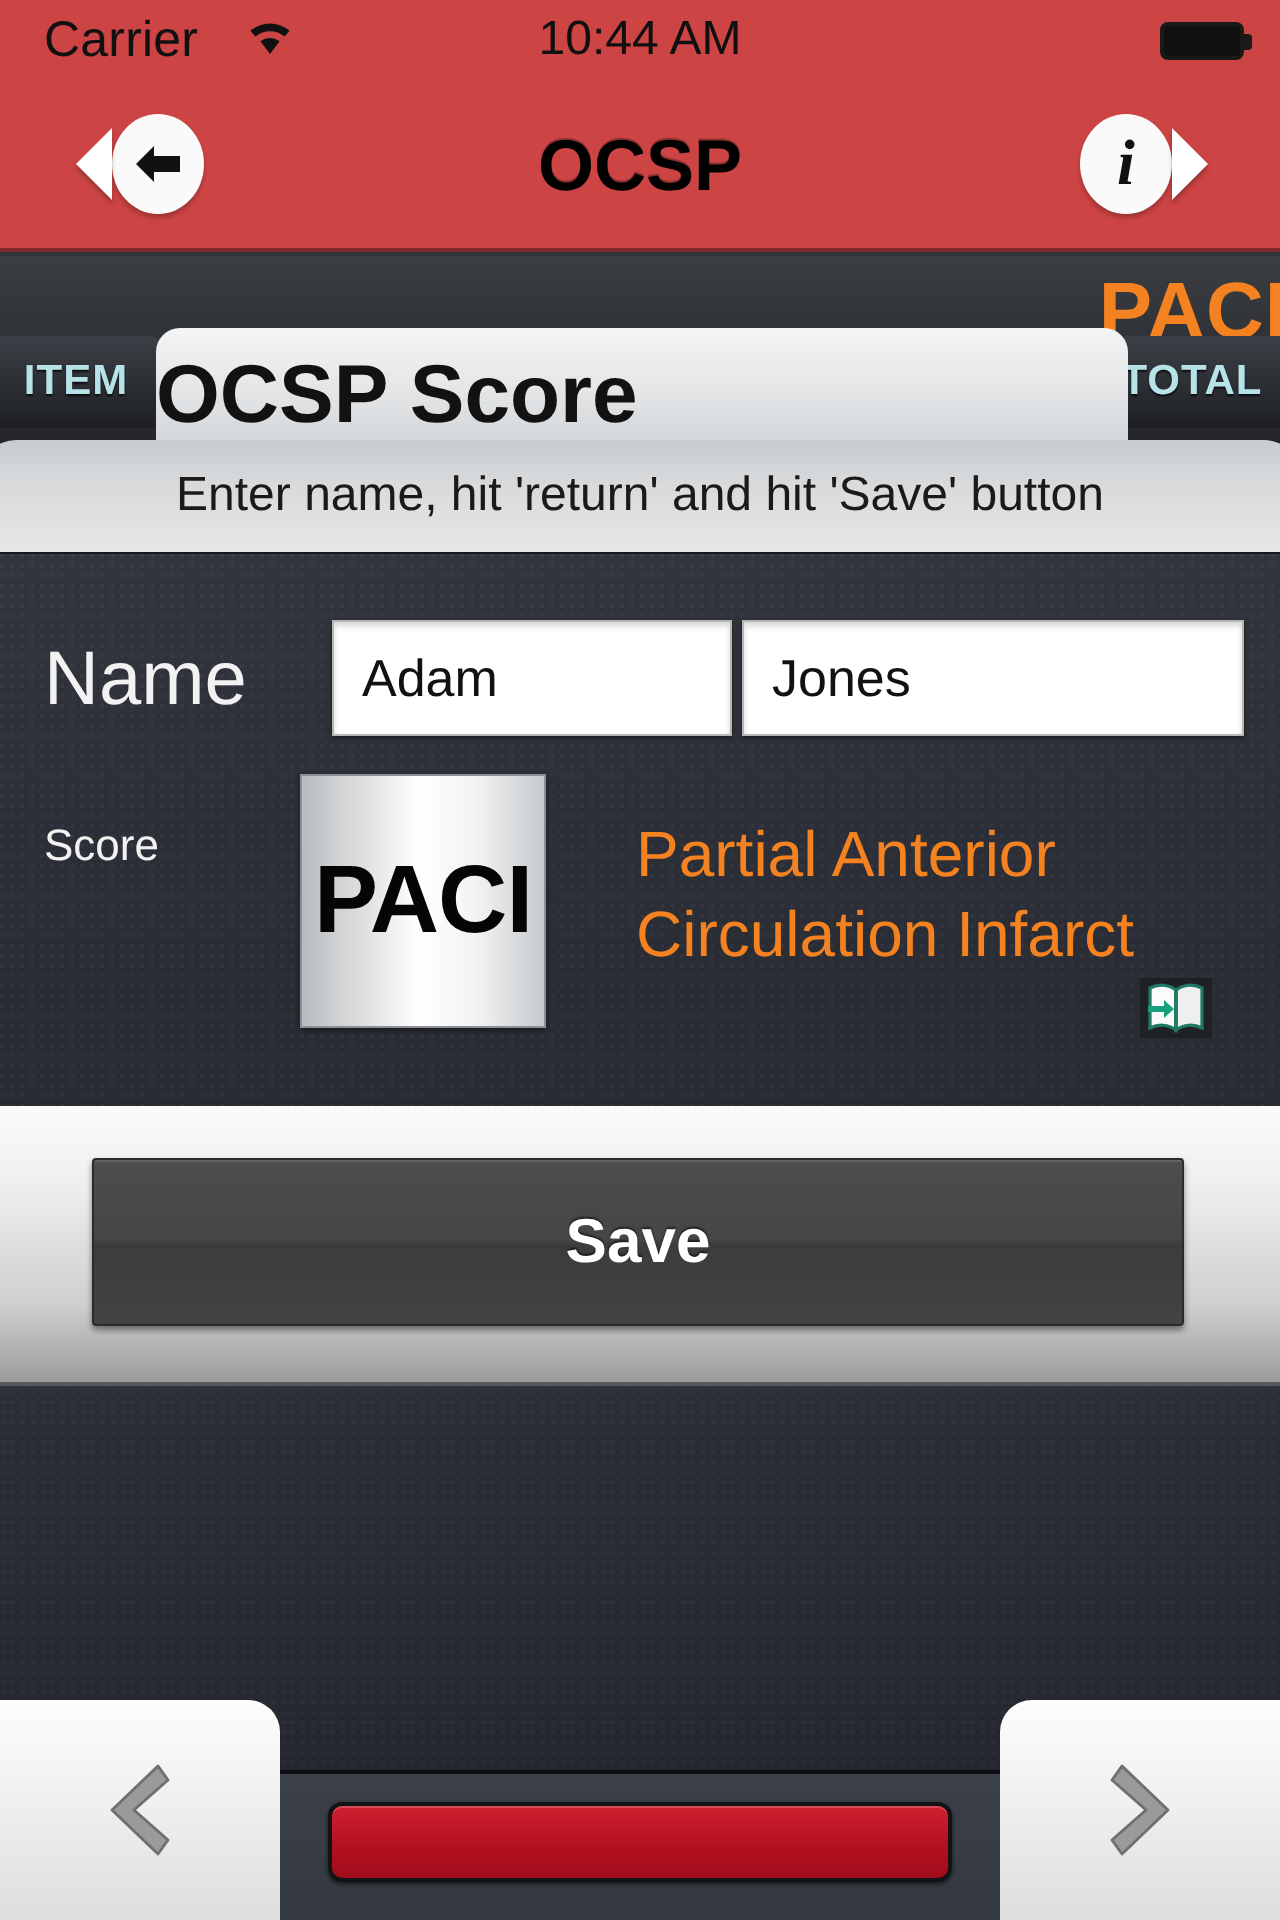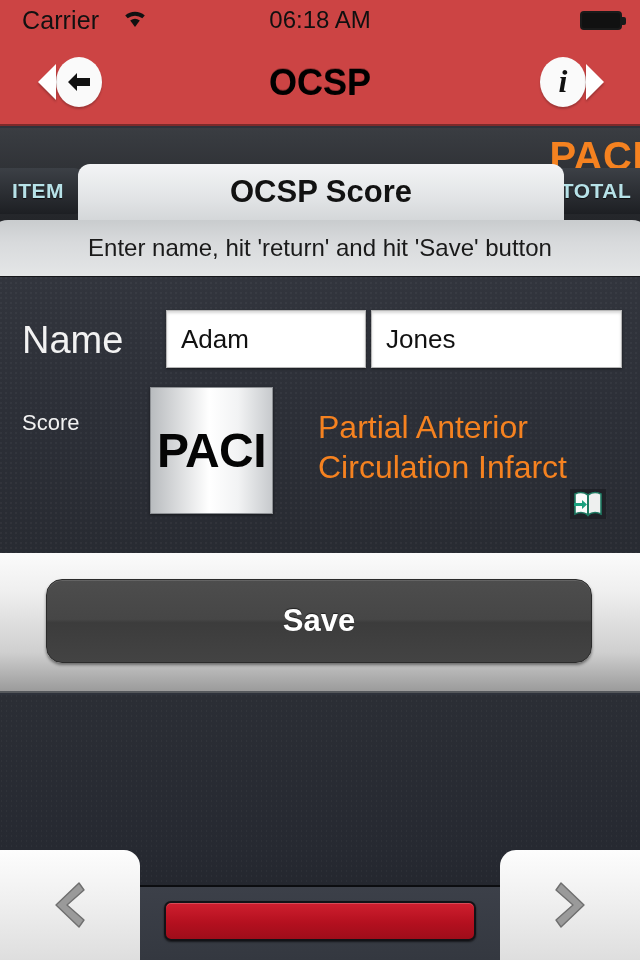--- a/index.html
+++ b/index.html
@@ -90,21 +90,21 @@
   .tab-total{ right:-4px; width:96px; border-radius:8px 0 0 8px; }
 
   .panel{
     position:absolute; left:78px; top:36px; width:486px; height:58px;
     background:linear-gradient(180deg,#f3f4f5 0%,#e3e5e7 55%,#d3d6d8 100%);
     border-radius:12px 12px 0 0;
     box-shadow:0 -1px 0 rgba(255,255,255,.9) inset;
   }
   .panel-title{
     position:absolute; left:0; right:0; top:10px;
-    text-align:center; font-size:31px; font-weight:700; color:#121212;
+    text-align:left; font-size:41px; font-weight:700; color:#121212;
   }
   .subpanel{
     position:absolute; left:-10px; right:-10px; top:92px; height:56px;
     background:linear-gradient(180deg,#c9ccce 0%,#d8dadc 40%,#e4e6e7 100%);
     border-radius:18px 18px 0 0;
   }
   .subpanel::before{
     content:""; position:absolute; left:0; right:0; top:-20px; height:34px;
     background:radial-gradient(ellipse 120% 100% at 50% -40%, rgba(255,255,255,0) 60%, rgba(190,195,198,.0) 61%);
   }
@@ -168,21 +168,21 @@
   }
 
   
   .savezone{
     position:absolute; left:0; top:553px; width:640px; height:140px;
     background:linear-gradient(180deg,#fbfbfb 0%,#efefef 28%,#cfcfcf 72%,#9b9b9b 100%);
     border-bottom:2px solid #55585c;
   }
   .save-btn{
     position:absolute; left:46px; top:26px; width:546px; height:84px;
-    border-radius:16px;
+    border-radius:2px;
     background:linear-gradient(180deg,#4d4d4d 0%,#464646 48%,#3c3c3c 52%,#434343 100%);
     border:1px solid #2b2b2b;
     box-shadow:0 2px 3px rgba(0,0,0,.45), inset 0 1px 0 rgba(255,255,255,.13);
     display:flex; align-items:center; justify-content:center;
     cursor:pointer;
   }
   .save-btn span{
     font-size:31px; font-weight:700; color:#fff;
     text-shadow:0 -1px 1px rgba(0,0,0,.55);
   }
@@ -227,21 +227,21 @@
   <div class="statusbar">
     <div class="sb-left">
       <span class="sb-carrier">Carrier</span>
       <span class="wifi-icon">
         <svg width="26" height="20" viewBox="0 0 26 20">
           <path d="M13 19 L8.2 12.6 A8.2 8.2 0 0 1 17.8 12.6 Z" fill="#111"></path>
           <path d="M3.2 7.4 A15 15 0 0 1 22.8 7.4 L20.3 10.3 A11.4 11.4 0 0 0 5.7 10.3 Z" fill="#111"></path>
         </svg>
       </span>
     </div>
-    <div class="sb-time">06:18 AM</div>
+    <div class="sb-time">10:44 AM</div>
     <div class="sb-batt">
       <div class="batt-body"></div>
         <div class="batt-nub"></div>
     </div>
   </div>
 
   <div class="navbar">
     <div class="nav-btn nav-back">
       <span class="tri tri-l"></span>
       <span class="circ">

